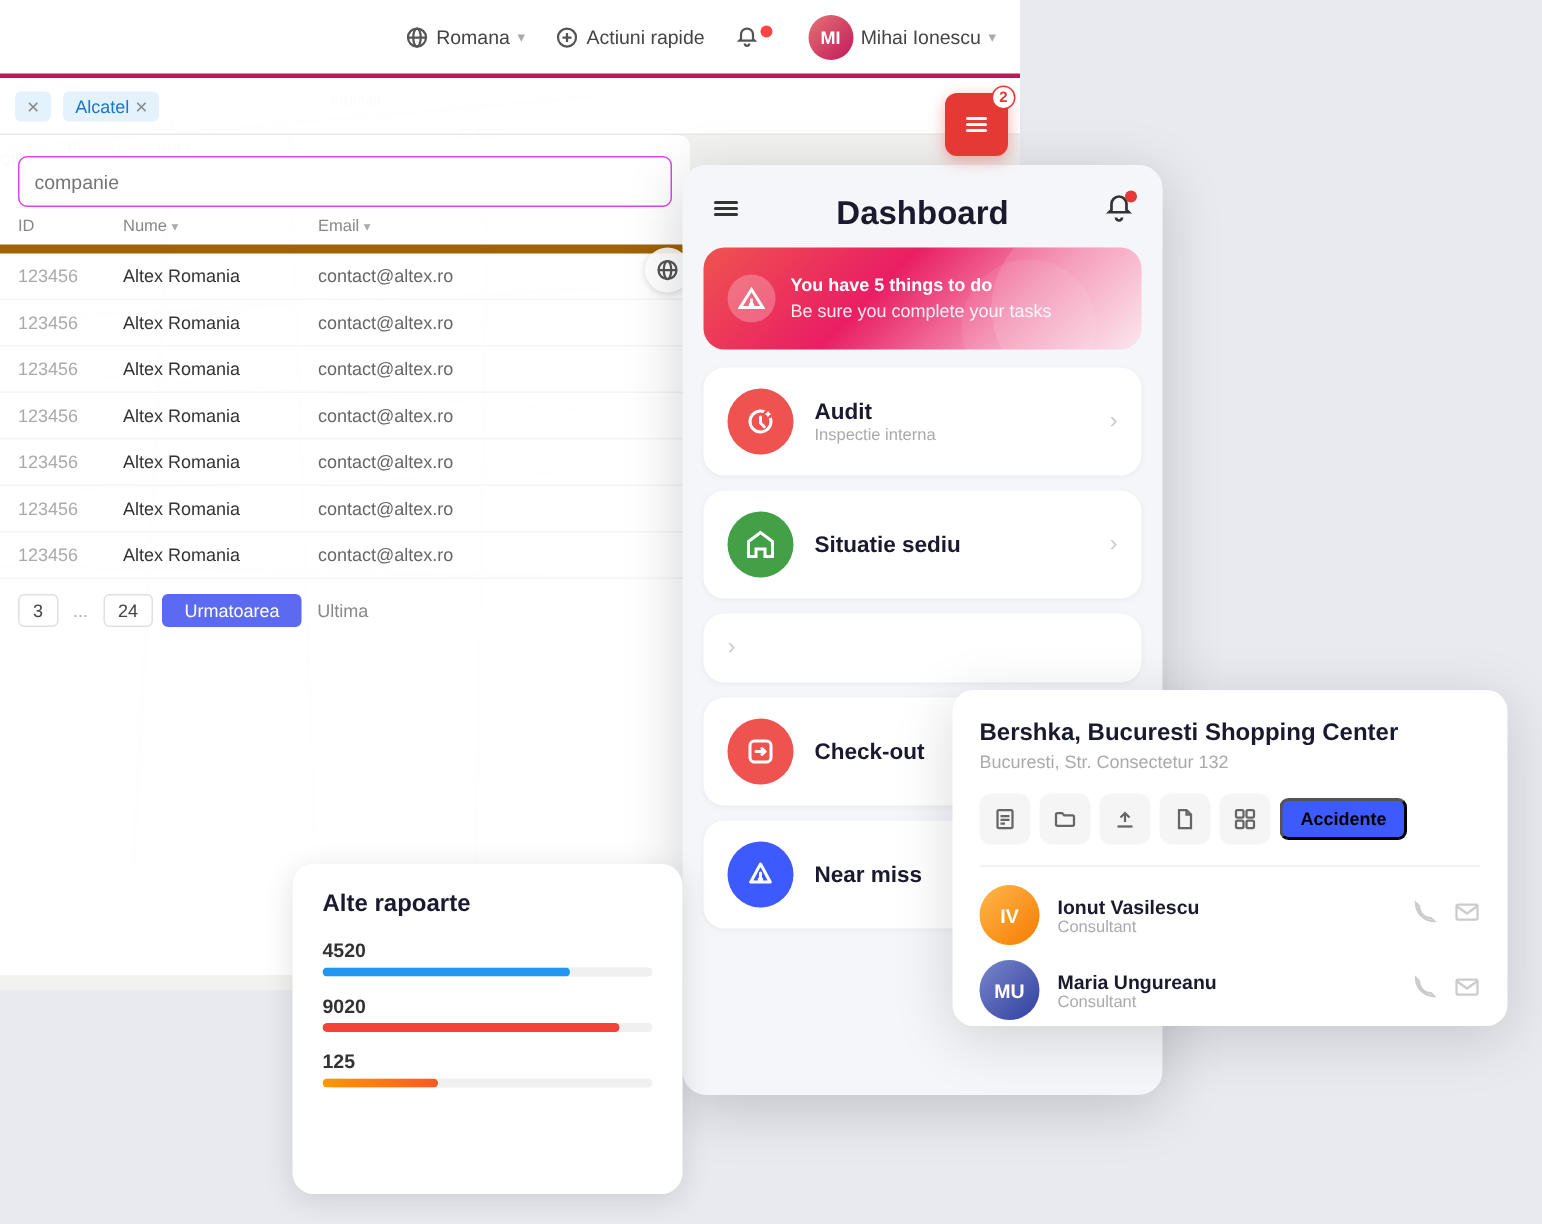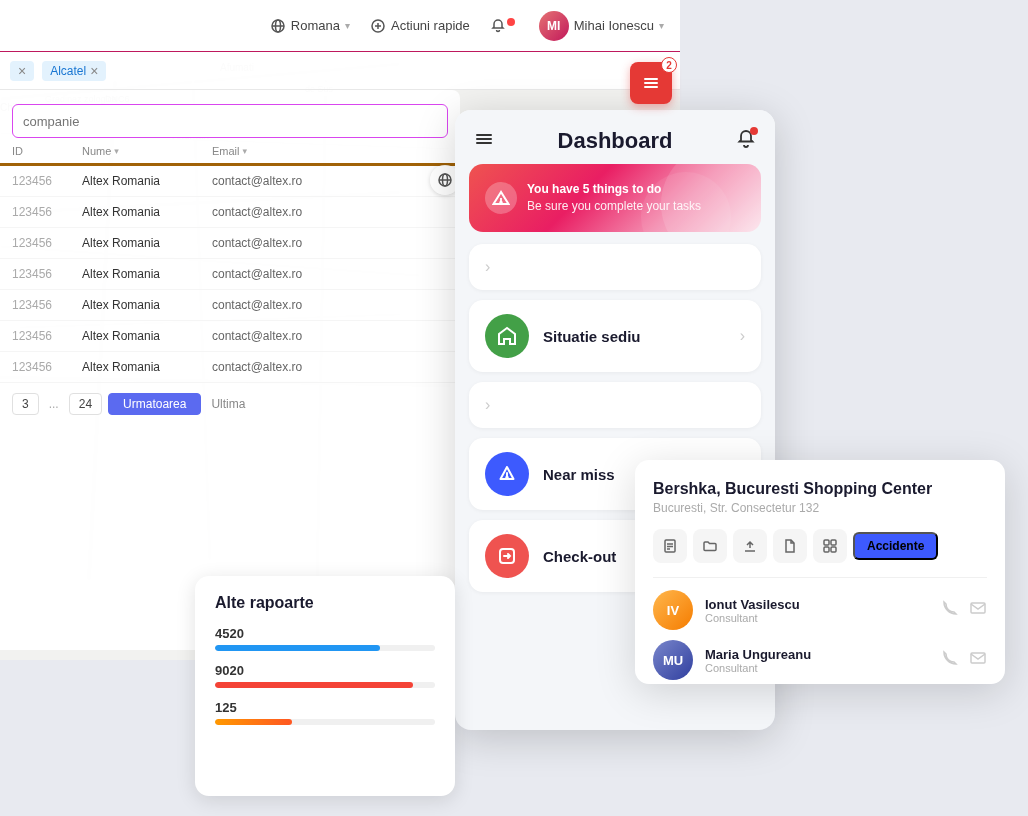--- a/index.html
+++ b/index.html
@@ -38,21 +38,21 @@
       position: absolute;
       top: 0; left: 0;
       width: 680px; height: 52px;
       background: rgba(255,255,255,0.95);
       display: flex;
       align-items: center;
       justify-content: flex-end;
       padding: 0 16px;
       gap: 20px;
       z-index: 10;
-      border-bottom: 1px solid #be185d;
+      border-bottom: 3px solid #be185d;
     }
     .topbar-item {
       display: flex; align-items: center; gap: 5px;
       font-size: 13px; color: #444; cursor: pointer;
     }
     .topbar-item svg { width: 16px; height: 16px; }
     .badge-dot {
       width: 8px; height: 8px;
       background: #f44;
       border-radius: 50%;
@@ -112,21 +112,21 @@
       height: 34px;
       border: 1px solid #d946ef;
       border-radius: 6px;
       padding: 0 10px;
       font-size: 13px;
       color: #999;
     }
     .table-header {
       display: flex; align-items: center;
       padding: 6px 12px;
-      border-bottom: 3px solid #a16207;
+      border-bottom: 6px solid #a16207;
       font-size: 11px; color: #888;
       gap: 0;
     }
     .th { display: flex; align-items: center; gap: 3px; }
     .th-id { width: 70px; }
     .th-name { width: 130px; }
     .th-email { width: 180px; }
     .table-row {
       display: flex; align-items: center;
       padding: 8px 12px;
@@ -540,71 +540,86 @@
       <div class="alert-text">
         <div class="alert-title">You have 5 things to do</div>
         <div class="alert-subtitle">Be sure you complete your tasks</div>
       </div>
     </div>
   </div>
 
   <div class="menu-items">
 
     <div class="menu-item">
+      <div class="menu-item-left">
+        <div class="menu-icon menu-icon-audit">
+          <svg width="22" height="22" viewBox="0 0 22 22" fill="none" stroke="white" stroke-width="2" stroke-linecap="round">
+            <path d="M11 4a7 7 0 1 0 0 14A7 7 0 0 0 11 4z"></path>
+            <path d="M11 8v4l2.5 2.5"></path>
+            <circle cx="16" cy="6" r="3" fill="#ef5350" stroke="none"></circle>
+            <line x1="15" y1="6" x2="17" y2="6" stroke="white" stroke-width="1.5"></line>
+            <line x1="16" y1="5" x2="16" y2="7" stroke="white" stroke-width="1.5"></line>
+          </svg>
+        </div>
+        <div>
+          <div class="menu-label">Audit</div>
+          <div class="menu-sublabel">Inspectie interna</div>
+        </div>
+      </div>
       <span class="chevron-right">›</span>
     </div>
 
     <div class="menu-item">
       <div class="menu-item-left">
         <div class="menu-icon menu-icon-situatie">
           <svg width="22" height="22" viewBox="0 0 22 22" fill="none" stroke="white" stroke-width="2" stroke-linecap="round">
             <path d="M11 3L3 9v10h5v-5h6v5h5V9L11 3z"></path>
           </svg>
         </div>
         <div>
           <div class="menu-label">Situatie sediu</div>
         </div>
       </div>
       <span class="chevron-right">›</span>
     </div>
 
     <div class="menu-item">
+      <span class="chevron-right">›</span>
+    </div>
+
+    <div class="menu-item">
+      <div class="menu-item-left">
+        <div class="menu-icon menu-icon-checkout">
+          <svg width="22" height="22" viewBox="0 0 22 22" fill="none" stroke="white" stroke-width="2" stroke-linecap="round">
+            <path d="M8 11h6M12 9l2 2-2 2"></path>
+            <rect x="4" y="4" width="14" height="14" rx="3"></rect>
+          </svg>
+        </div>
+        <div>
+          <div class="menu-label">Check-out</div>
+        </div>
+      </div>
       <span class="chevron-right">›</span>
     </div>
 
     <div class="menu-item">
       <div class="menu-item-left">
         <div class="menu-icon menu-icon-nearmiss">
           <svg width="22" height="22" viewBox="0 0 22 22" fill="none" stroke="white" stroke-width="2" stroke-linecap="round" stroke-linejoin="round">
             <path d="M11 4L4.5 16h13L11 4z"></path>
             <line x1="11" y1="10" x2="11" y2="13"></line>
             <circle cx="11" cy="14.5" r="0.8" fill="white"></circle>
           </svg>
         </div>
         <div>
           <div class="menu-label">Near miss</div>
         </div>
       </div>
       <span class="chevron-right">›</span>
     </div>
-
-    <div class="menu-item">
-      <div class="menu-item-left">
-        <div class="menu-icon menu-icon-checkout">
-          <svg width="22" height="22" viewBox="0 0 22 22" fill="none" stroke="white" stroke-width="2" stroke-linecap="round">
-            <path d="M8 11h6M12 9l2 2-2 2"></path>
-            <rect x="4" y="4" width="14" height="14" rx="3"></rect>
-          </svg>
-        </div>
-        <div>
-          <div class="menu-label">Check-out</div>
-        </div>
-      </div>
-      <span class="chevron-right">›</span>
-    </div>
   </div>
 </div>
 
 <div class="alte-panel">
   <div class="alte-title">Alte rapoarte</div>
 
   <div class="bar-group">
     <div class="bar-value">4520</div>
     <div class="bar-track">
       <div class="bar-fill bar-blue"></div>

